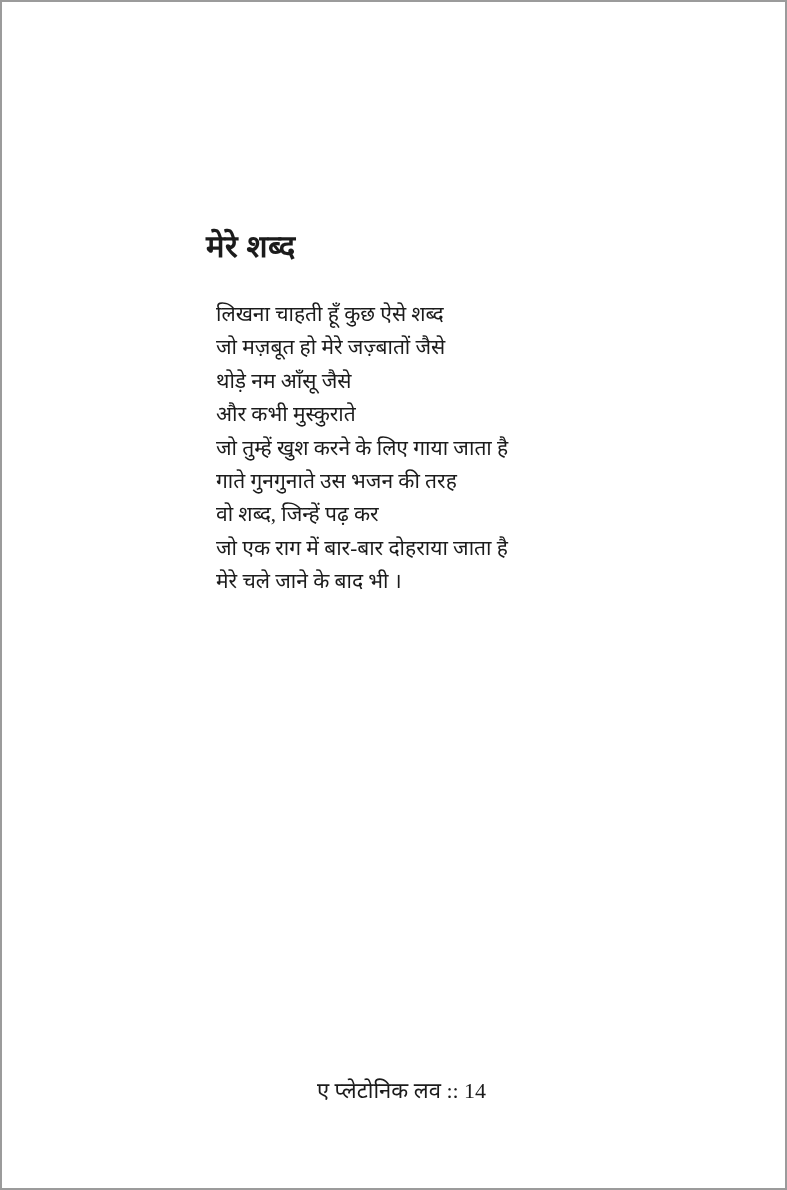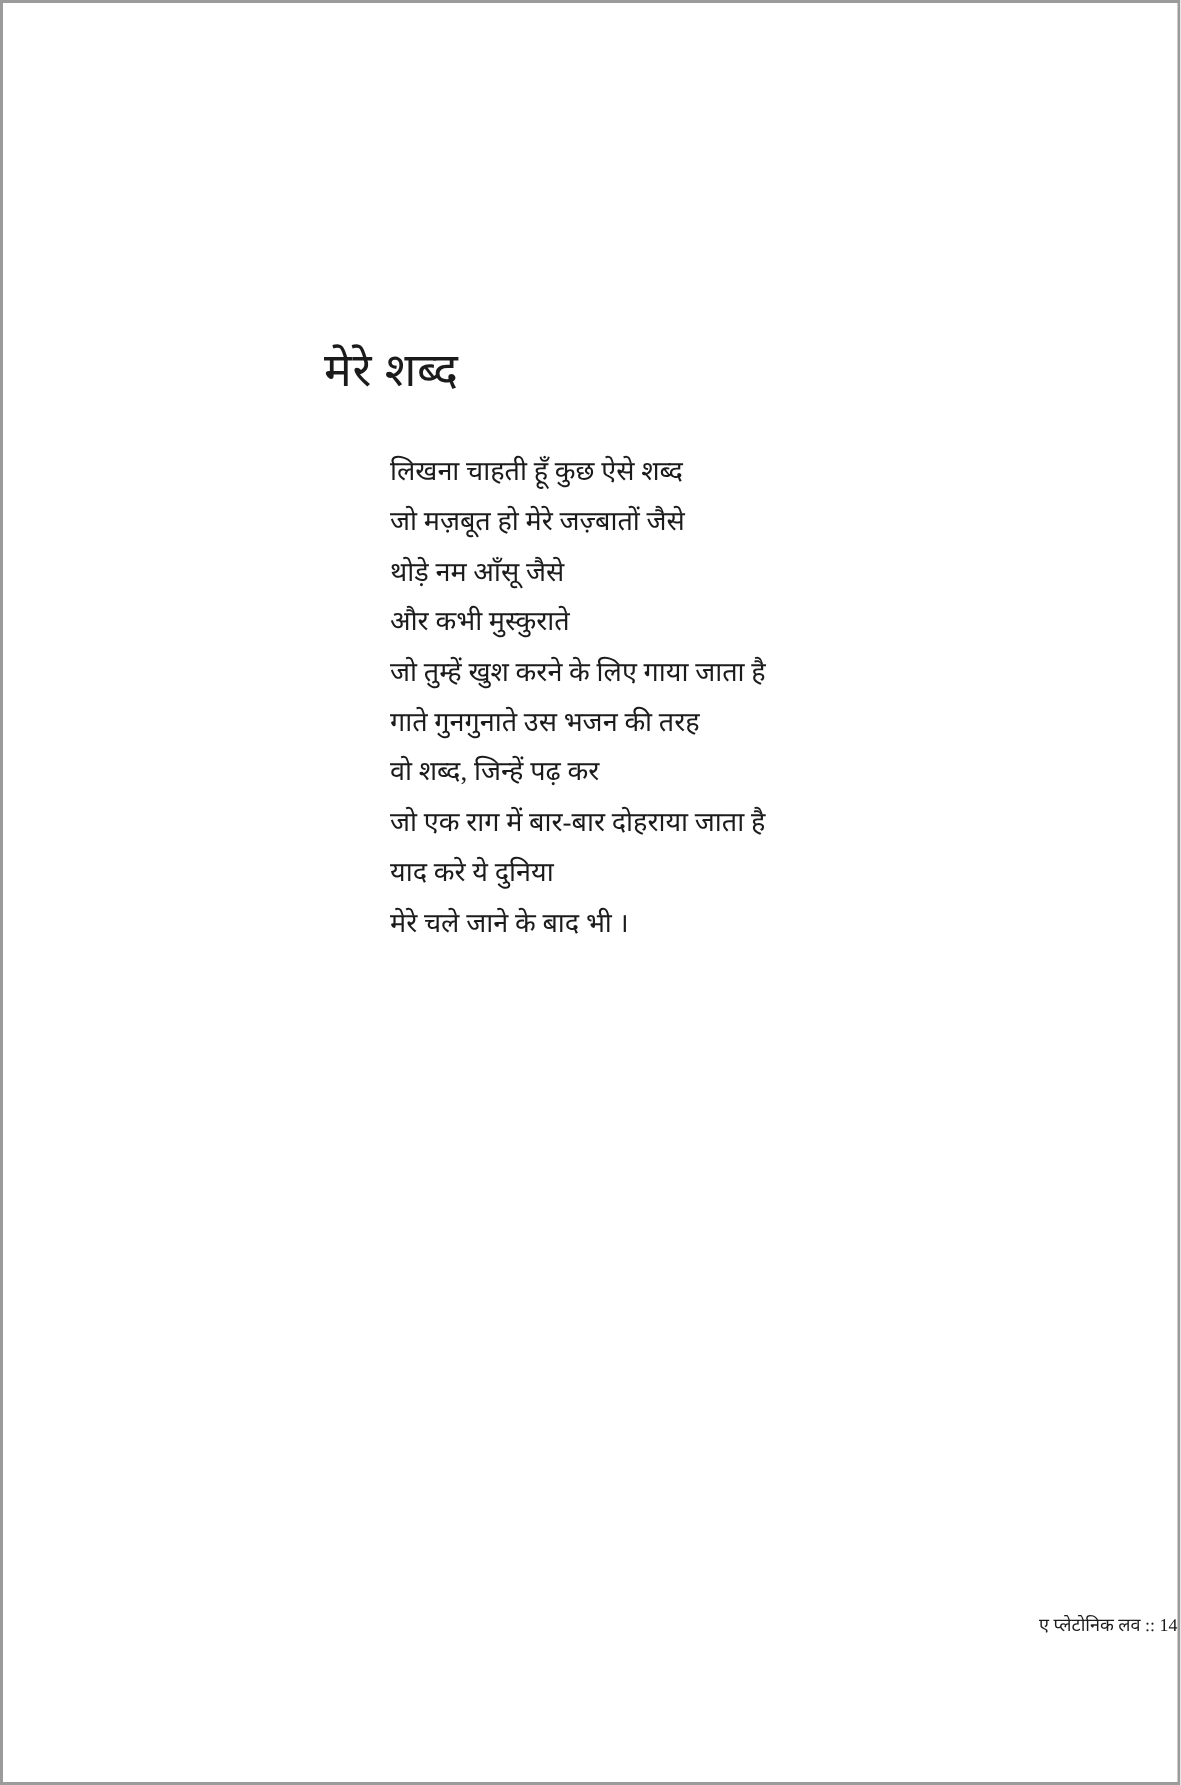--- a/index.html
+++ b/index.html
@@ -13,70 +13,68 @@
     height: 1190px;
     box-sizing: border-box;
     background: var(--page-bg, #ffffff);
     border: 2px solid var(--border-color, #9b9b9b);
     font-family: "Liberation Serif", "DejaVu Serif", serif;
     color: var(--text-color, #1b1b1b);
     overflow: hidden;
   }
   .poem-title {
     position: absolute;
-    left: 214px;
+    left: 204px;
     top: 222px;
     margin: 0;
     font-size: 31px;
-    font-weight: 400;
+    font-weight: 700;
     letter-spacing: 0.5px;
     color: var(--text-color, #1b1b1b);
     text-align: right;
   }
   .poem-body {
     position: absolute;
     left: 214px;
     top: 296px;
     width: 440px;
   }
   .poem-line {
-    font-size: 18px;
+    font-size: 21px;
     line-height: 33.4px;
     white-space: nowrap;
     color: var(--text-color, #1b1b1b);
-    margin-left: 44px;
   }
   .page-footer {
     position: absolute;
     left: 16px;
     right: 0;
     top: 1072px;
-    text-align: right;
-    font-size: 12px;
+    text-align: center;
+    font-size: 22px;
     color: var(--text-color, #1b1b1b);
   }
   .page-footer span { display: inline; }
 </style>
 </head>
 <body>
 
 <div class="page">
 
   <h1 class="poem-title">मेरे शब्द</h1>
 
   <div class="poem-body">
     <div class="poem-line">लिखना चाहती हूँ कुछ ऐसे शब्द</div>
     <div class="poem-line">जो मज़बूत हो मेरे जज़्बातों जैसे</div>
     <div class="poem-line">थोड़े नम आँसू जैसे</div>
     <div class="poem-line">और कभी मुस्कुराते</div>
     <div class="poem-line">जो तुम्हें खुश करने के लिए गाया जाता है</div>
     <div class="poem-line">गाते गुनगुनाते उस भजन की तरह</div>
     <div class="poem-line">वो शब्द, जिन्हें पढ़ कर</div>
     <div class="poem-line">जो एक राग में बार-बार दोहराया जाता है</div>
-    <div class="poem-line">याद करे ये दुनिया</div>
     <div class="poem-line">मेरे चले जाने के बाद भी ।</div>
   </div>
 
   <div class="page-footer">
     <span>ए प्लेटोनिक लव</span>
     <span>::</span>
     <span>14</span>
   </div>
 
 </div>

